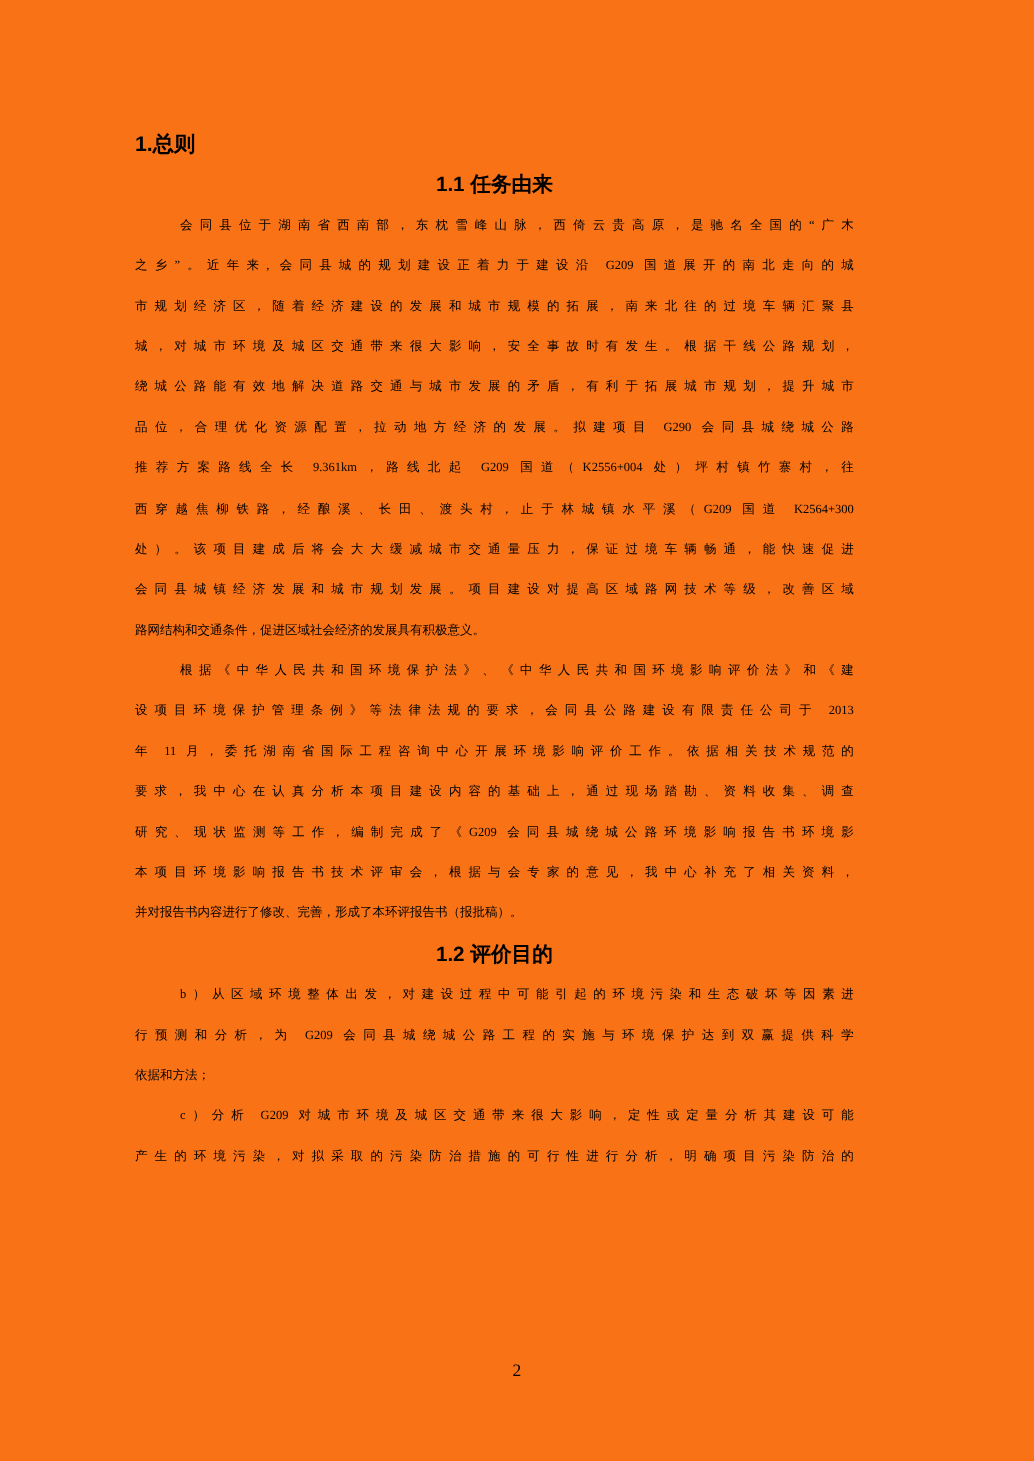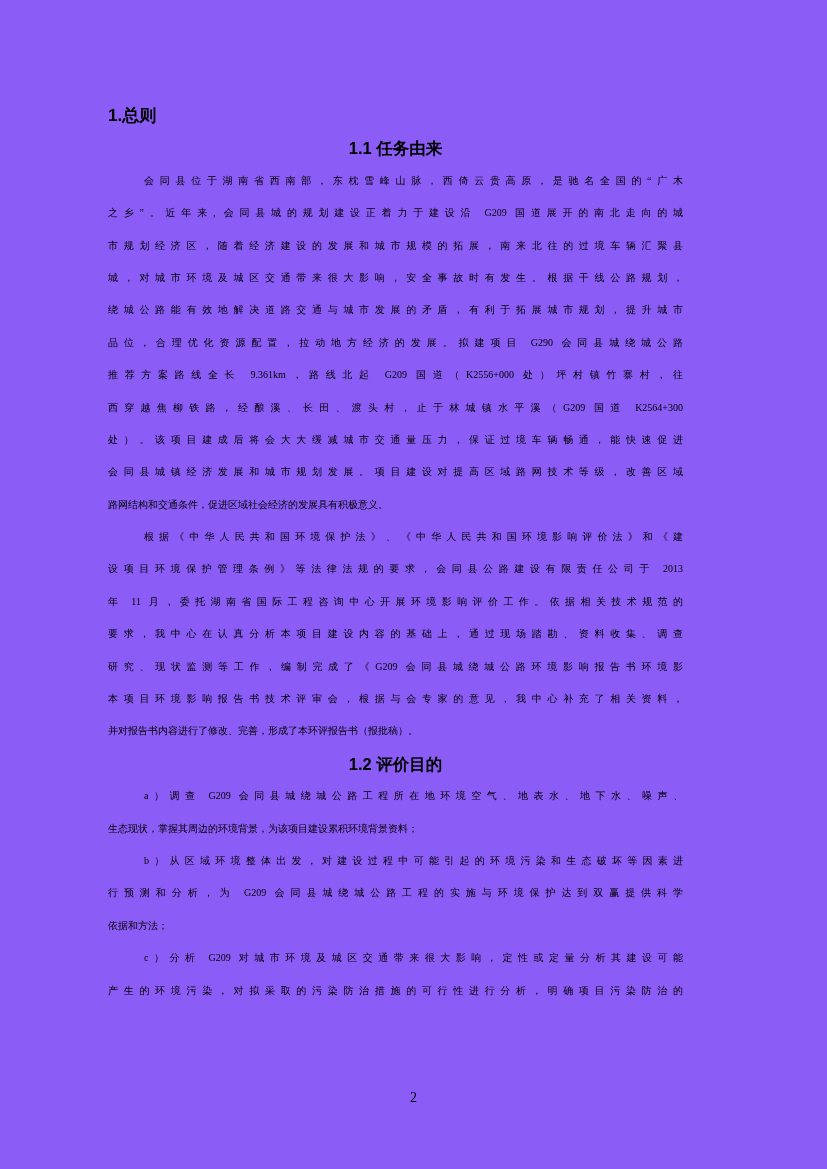--- a/index.html
+++ b/index.html
@@ -11,21 +11,21 @@
     width: 827px;
     height: 1169px;
     position: relative;
     font-family: "Liberation Serif", "DejaVu Serif", serif;
     color: #000000;
     overflow: hidden;
   }
   .page {
     position: absolute;
     inset: 0;
-    background: #8b5cf6;
+    background: #f97316;
   }
   .doc {
     position: absolute;
     left: 108px;
     top: 100px;
     width: 575px;
   }
   .h1 {
     font-family: "Liberation Sans", "DejaVu Sans", sans-serif;
     font-weight: 700;
@@ -78,41 +78,37 @@
   <div class="doc">
       <div class="h1">1.总则</div>
       <div class="h2">1.1  任务由来</div>
       <div class="para">
         <div class="line indent just">会同县位于湖南省西南部，东枕雪峰山脉，西倚云贵高原，是驰名全国的“广木</div>
         <div class="line just">之乡”。近年来, 会同县城的规划建设正着力于建设沿 G209 国道展开的南北走向的城</div>
         <div class="line just">市规划经济区，随着经济建设的发展和城市规模的拓展，南来北往的过境车辆汇聚县</div>
         <div class="line just">城，对城市环境及城区交通带来很大影响，安全事故时有发生。根据干线公路规划，</div>
         <div class="line just">绕城公路能有效地解决道路交通与城市发展的矛盾，有利于拓展城市规划，提升城市</div>
         <div class="line just">品位，合理优化资源配置，拉动地方经济的发展。拟建项目 G290 会同县城绕城公路</div>
-        <div class="line just">推荐方案路线全长 9.361km，路线北起 G209 国道（K2556+000 处）坪村镇竹寨村，往</div>
+        <div class="line just">推荐方案路线全长 9.361km，路线北起 G209 国道（K2556+004 处）坪村镇竹寨村，往</div>
         <div class="line just">西穿越焦柳铁路，经酿溪、长田、渡头村，止于林城镇水平溪（G209 国道 K2564+300</div>
         <div class="line just">处）。该项目建成后将会大大缓减城市交通量压力，保证过境车辆畅通，能快速促进</div>
         <div class="line just">会同县城镇经济发展和城市规划发展。项目建设对提高区域路网技术等级，改善区域</div>
         <div class="line">路网结构和交通条件，促进区域社会经济的发展具有积极意义。</div>
       </div>
       <div class="para">
         <div class="line indent just">根据《中华人民共和国环境保护法》、《中华人民共和国环境影响评价法》和《建</div>
         <div class="line just">设项目环境保护管理条例》等法律法规的要求，会同县公路建设有限责任公司于 2013</div>
         <div class="line just">年 11 月，委托湖南省国际工程咨询中心开展环境影响评价工作。依据相关技术规范的</div>
         <div class="line just">要求，我中心在认真分析本项目建设内容的基础上，通过现场踏勘、资料收集、调查</div>
         <div class="line just">研究、现状监测等工作，编制完成了《G209 会同县城绕城公路环境影响报告书环境影</div>
         <div class="line just">本项目环境影响报告书技术评审会，根据与会专家的意见，我中心补充了相关资料，</div>
         <div class="line">并对报告书内容进行了修改、完善，形成了本环评报告书（报批稿）。</div>
       </div>
       <div class="h2">1.2  评价目的</div>
       <div class="para">
-        <div class="line indent just">a）调查 G209 会同县城绕城公路工程所在地环境空气、地表水、地下水、噪声、</div>
-        <div class="line">生态现状，掌握其周边的环境背景，为该项目建设累积环境背景资料；</div>
-      </div>
-      <div class="para">
         <div class="line indent just">b）从区域环境整体出发，对建设过程中可能引起的环境污染和生态破坏等因素进</div>
         <div class="line just">行预测和分析，为 G209 会同县城绕城公路工程的实施与环境保护达到双赢提供科学</div>
         <div class="line">依据和方法；</div>
       </div>
       <div class="para">
         <div class="line indent just">c）分析 G209 对城市环境及城区交通带来很大影响，定性或定量分析其建设可能</div>
         <div class="line just">产生的环境污染，对拟采取的污染防治措施的可行性进行分析，明确项目污染防治的</div>
       </div>
     </div>
   <div class="footer">

